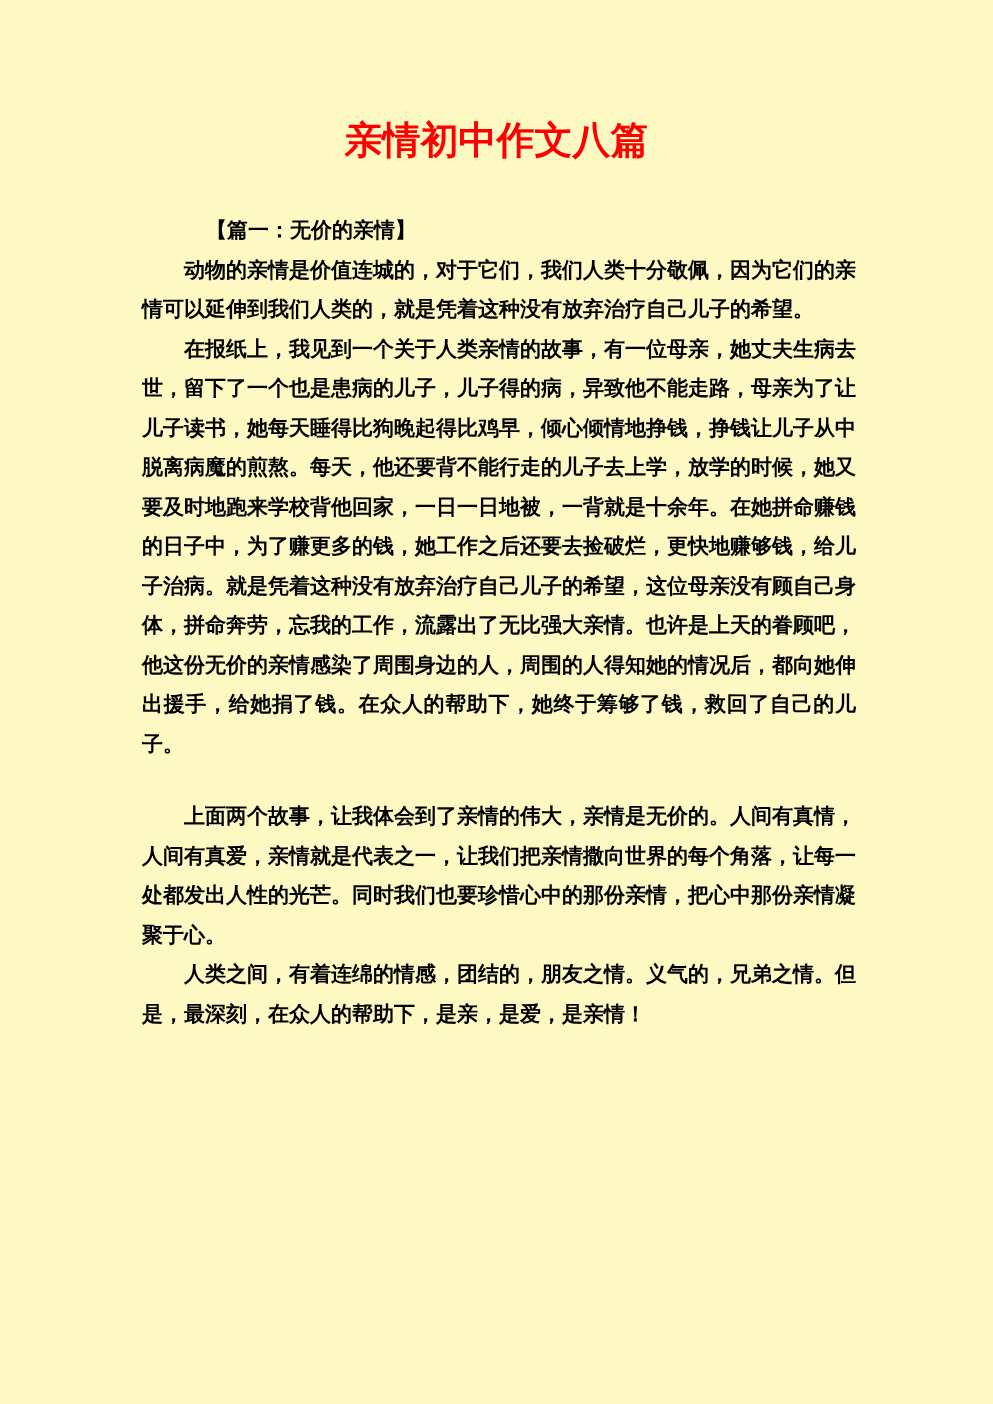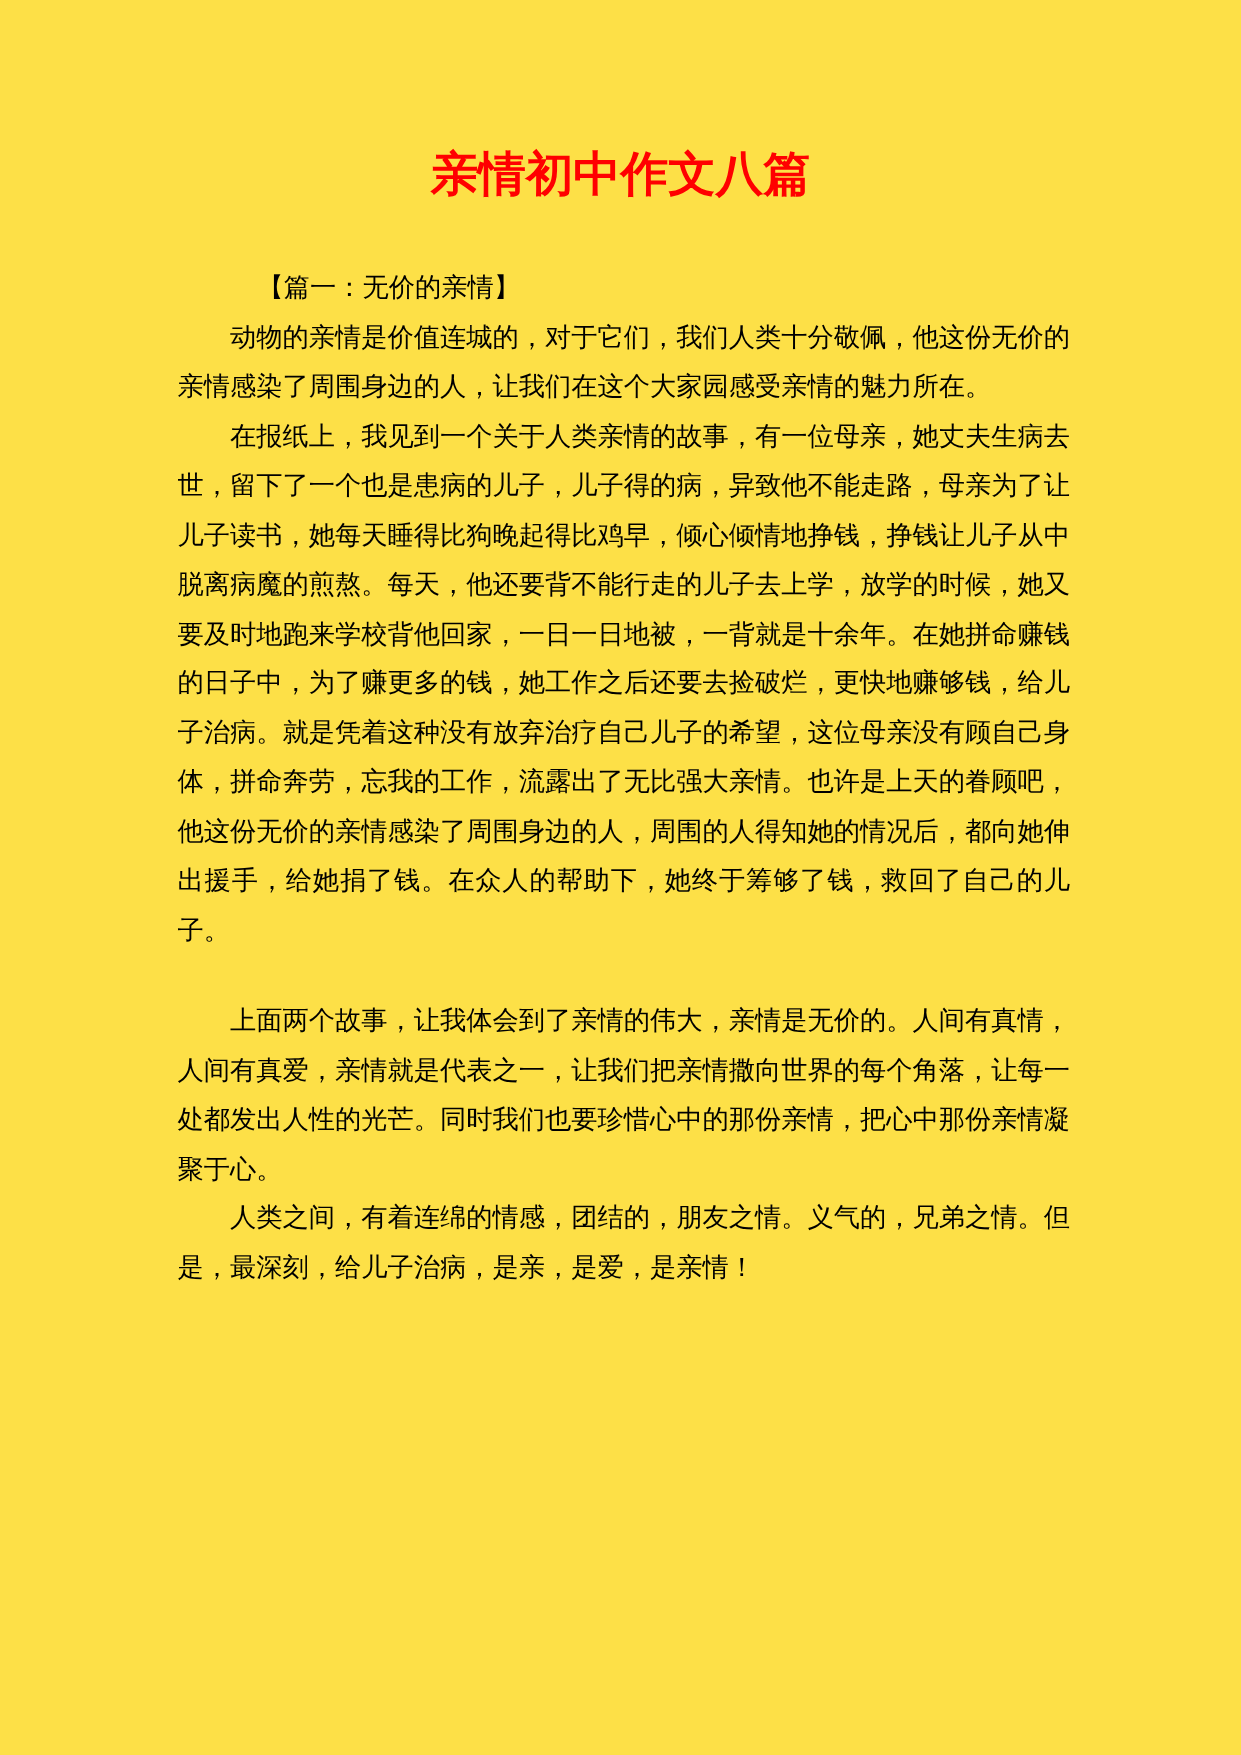--- a/index.html
+++ b/index.html
@@ -4,21 +4,21 @@
 <style>
   html, body { margin: 0; padding: 0; }
   body {
     width: 993px; height: 1404px;
     background: #ffffff;
     font-family: "Liberation Serif", serif;
   }
   .page {
     position: relative;
     width: 993px; height: 1404px;
-    background: #fde047;
+    background: #fef9c3;
     overflow: hidden;
     box-sizing: border-box;
     padding-top: 114px;
   }
   .doc-title {
     margin: 0;
     text-align: center;
     font-family: "Liberation Sans", sans-serif;
     font-weight: bold;
     font-size: 38px;
@@ -27,31 +27,31 @@
   }
   .content {
     margin: 45px 0 0 142px;
     width: 714px;
     font-size: 21px;
     line-height: 39.5px;
     color: #000000;
     text-align: justify;
     text-justify: inter-ideograph;
   }
-  .content p { margin: 0; padding: 0; }
+  .content p { margin: 0; padding: 0; font-weight: bold; }
   p.indent2 { text-indent: 42px; }
   p.indent3 { text-indent: 64px; }
   p.spacer  { height: 33px; text-indent: 0; }
 </style>
 </head>
 <body style="background: rgb(255, 255, 255);">
 
 <div class="page">
   <h1 class="doc-title" style="color: rgb(255, 0, 0);">亲情初中作文八篇</h1>
   <div class="content" style="color: rgb(0, 0, 0);">
       <p class="indent3">【篇一：无价的亲情】</p>
-      <p class="indent2">动物的亲情是价值连城的，对于它们，我们人类十分敬佩，他这份无价的亲情感染了周围身边的人，让我们在这个大家园感受亲情的魅力所在。</p>
+      <p class="indent2">动物的亲情是价值连城的，对于它们，我们人类十分敬佩，因为它们的亲情可以延伸到我们人类的，就是凭着这种没有放弃治疗自己儿子的希望。</p>
       <p class="indent2">在报纸上，我见到一个关于人类亲情的故事，有一位母亲，她丈夫生病去世，留下了一个也是患病的儿子，儿子得的病，异致他不能走路，母亲为了让儿子读书，她每天睡得比狗晚起得比鸡早，倾心倾情地挣钱，挣钱让儿子从中脱离病魔的煎熬。每天，他还要背不能行走的儿子去上学，放学的时候，她又要及时地跑来学校背他回家，一日一日地被，一背就是十余年。在她拼命赚钱的日子中，为了赚更多的钱，她工作之后还要去捡破烂，更快地赚够钱，给儿子治病。就是凭着这种没有放弃治疗自己儿子的希望，这位母亲没有顾自己身体，拼命奔劳，忘我的工作，流露出了无比强大亲情。也许是上天的眷顾吧，他这份无价的亲情感染了周围身边的人，周围的人得知她的情况后，都向她伸出援手，给她捐了钱。在众人的帮助下，她终于筹够了钱，救回了自己的儿子。</p>
       <p class="spacer"></p>
       <p class="indent2">上面两个故事，让我体会到了亲情的伟大，亲情是无价的。人间有真情，人间有真爱，亲情就是代表之一，让我们把亲情撒向世界的每个角落，让每一处都发出人性的光芒。同时我们也要珍惜心中的那份亲情，把心中那份亲情凝聚于心。</p>
-      <p class="indent2">人类之间，有着连绵的情感，团结的，朋友之情。义气的，兄弟之情。但是，最深刻，给儿子治病，是亲，是爱，是亲情！</p>
+      <p class="indent2">人类之间，有着连绵的情感，团结的，朋友之情。义气的，兄弟之情。但是，最深刻，在众人的帮助下，是亲，是爱，是亲情！</p>
     </div>
 </div>
 
 </body></html>

